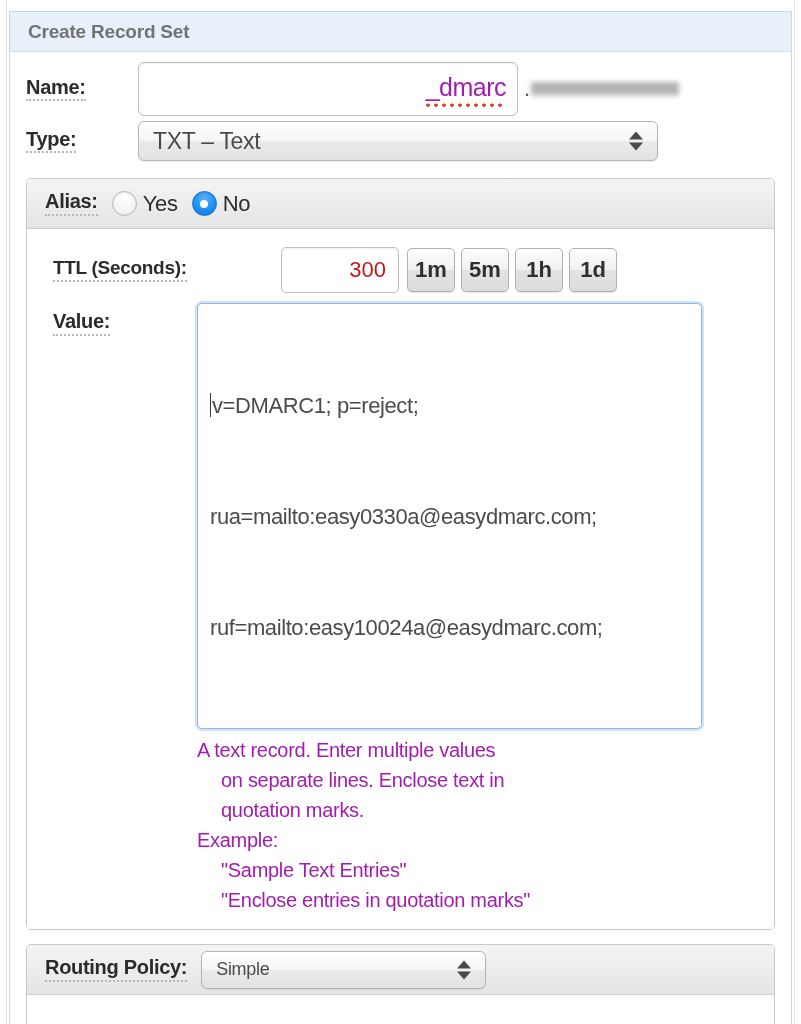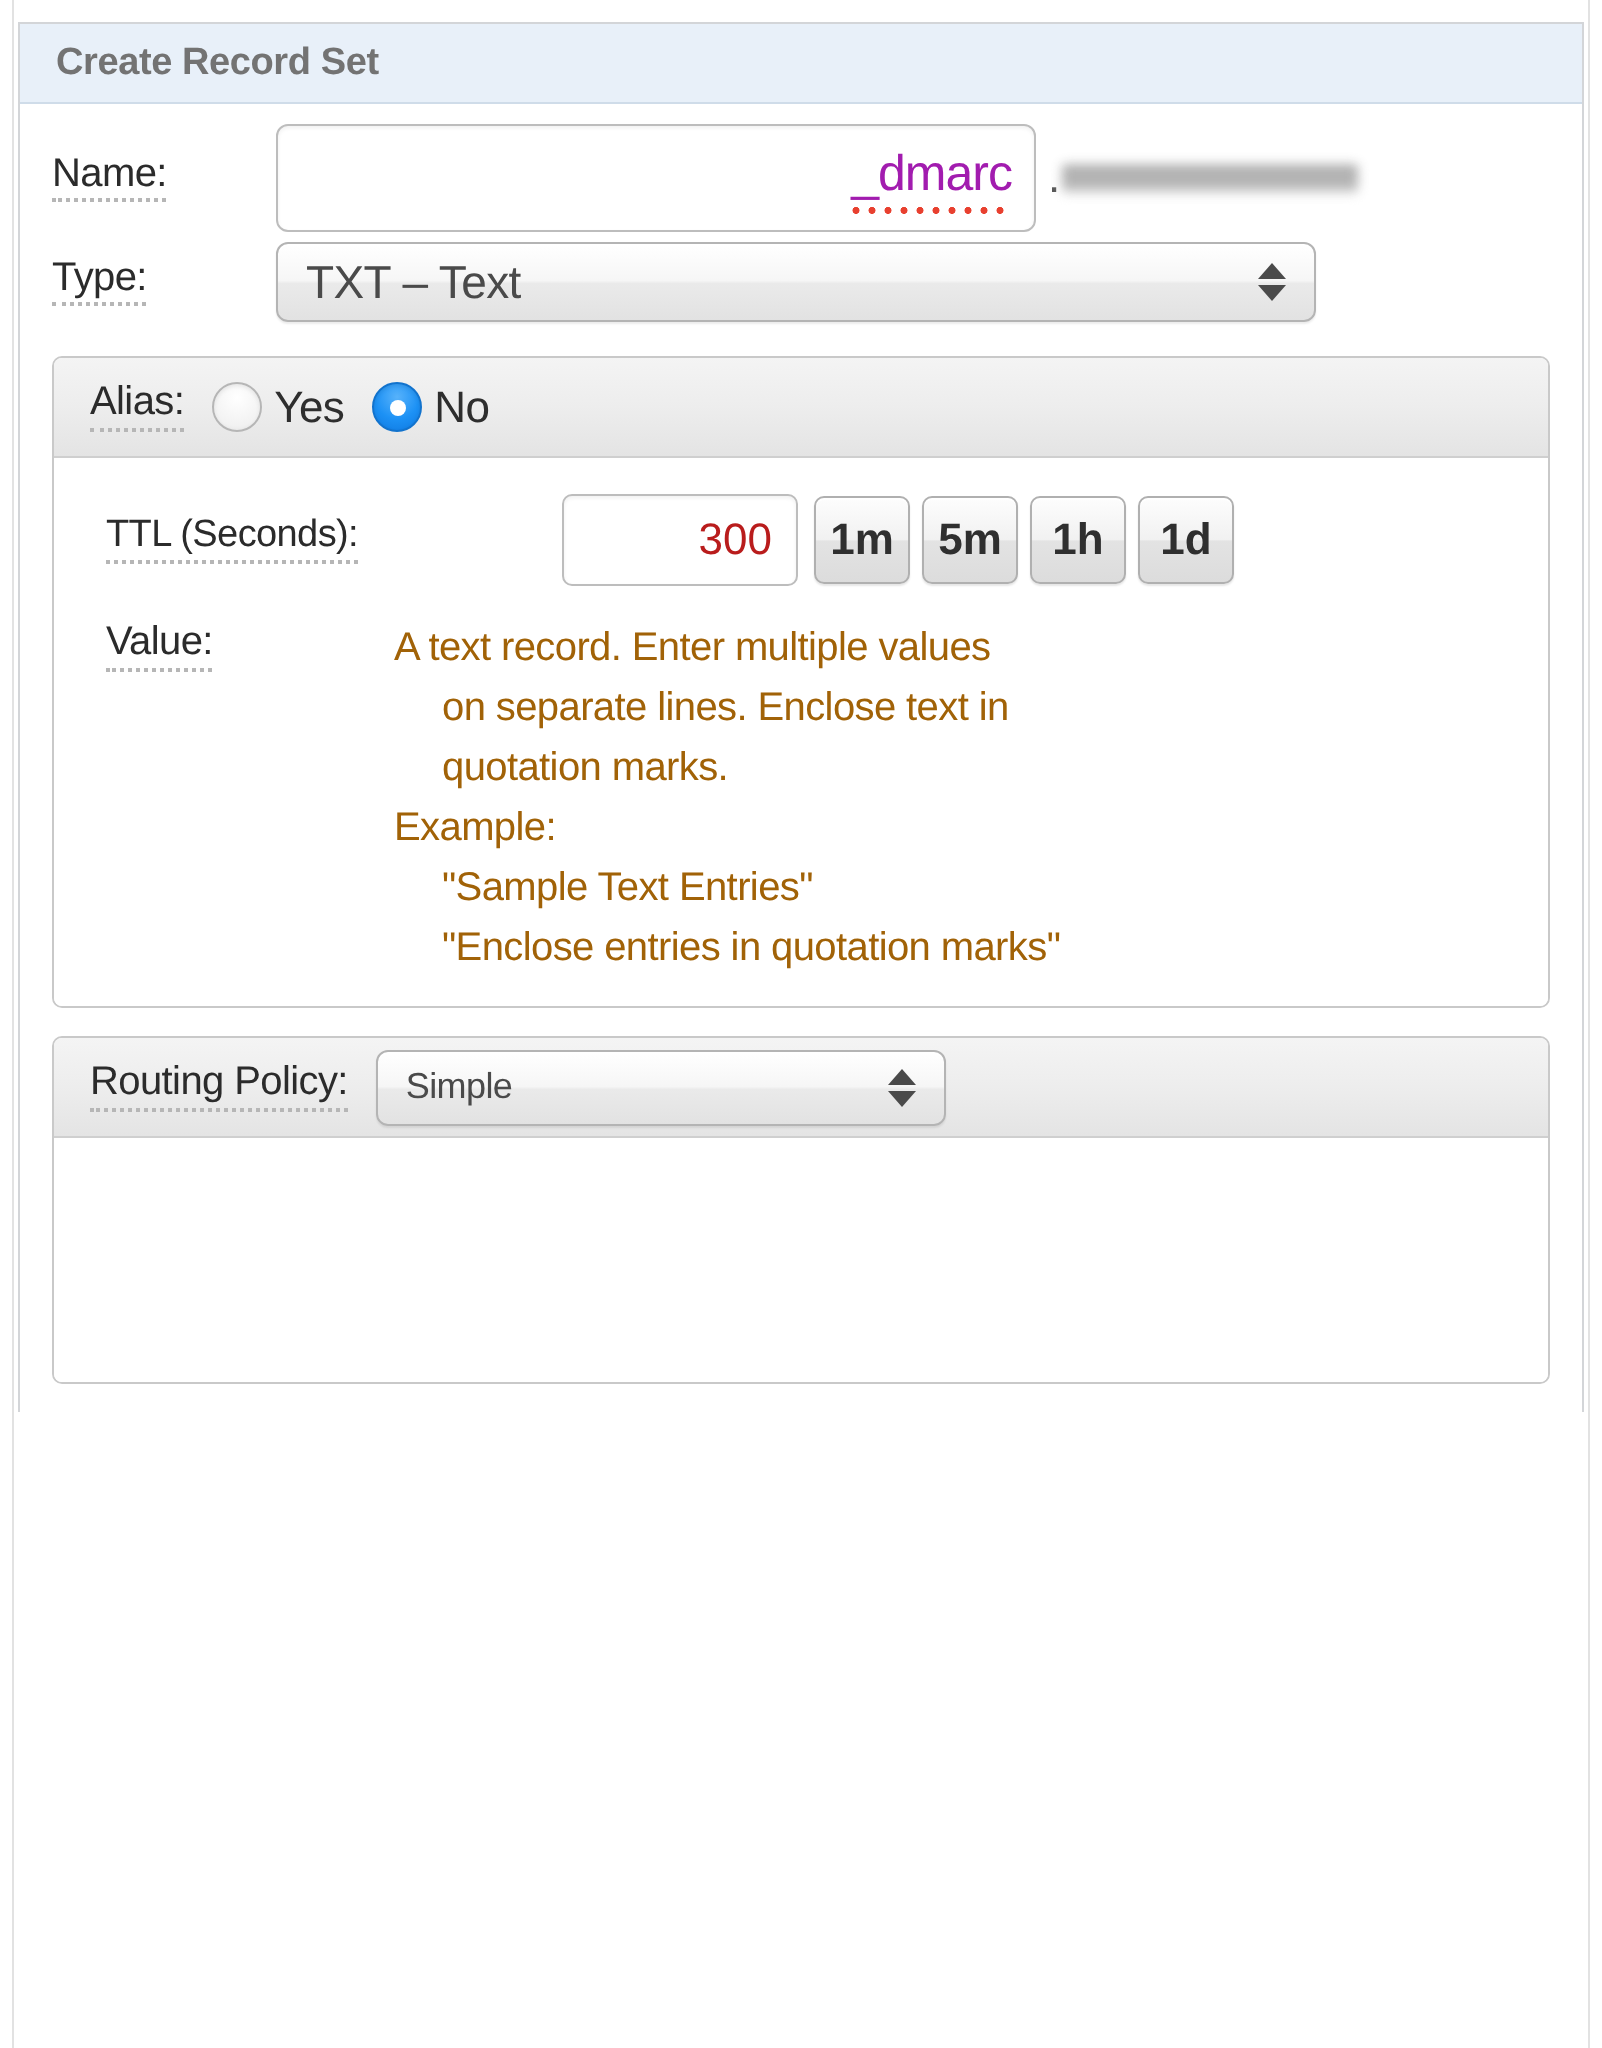--- a/index.html
+++ b/index.html
@@ -68,21 +68,21 @@
     letter-spacing: -0.2px;
   }
   .panel-body {
     padding: 0 0 14px 0;
     background: #ffffff;
   }
 
   
   .help-label {
     font-size: 20px;
-    font-weight: normal;
+    font-weight: bold;
     color: #2b2b2b;
     border-bottom: 2px dotted #b6b6b6;
     padding-bottom: 1px;
     display: inline-block;
     line-height: 1.08;
     letter-spacing: -0.3px;
     white-space: nowrap;
   }
   .help-label.sm {
     font-size: 19px;
@@ -368,21 +368,21 @@
     width: 1px;
     height: 24px;
     background: #3a3a3a;
     vertical-align: -4px;
     margin-right: 1px;
   }
   .value-help {
     margin-top: 6px;
     font-size: 20px;
     line-height: 30px;
-    color: #a16207;
+    color: #a21caf;
     letter-spacing: -0.3px;
   }
   .value-help .indent {
     padding-left: 24px;
   }
 
   
   .routing-desc {
     padding: 14px 22px 6px 22px;
     font-size: 20px;
@@ -479,20 +479,25 @@
                 <span>1d</span>
               </div>
             </div>
           </div>
 
           <div class="row-value">
             <div class="lbl-wrap">
               <span class="help-label">Value:</span>
             </div>
             <div class="value-col">
+              <div id="value-textarea">
+                <div><span class="caret"></span><span>v=DMARC1; p=reject;</span></div>
+                <div>rua=mailto:easy0330a@easydmarc.com;</div>
+                <div>ruf=mailto:easy10024a@easydmarc.com;</div>
+              </div>
               <div class="value-help">
                 <div>A text record. Enter multiple values</div>
                 <div class="indent">on separate lines. Enclose text in</div>
                 <div class="indent">quotation marks.</div>
                 <div>Example:</div>
                 <div class="indent">"Sample Text Entries"</div>
                 <div class="indent">"Enclose entries in quotation marks"</div>
               </div>
             </div>
           </div>

